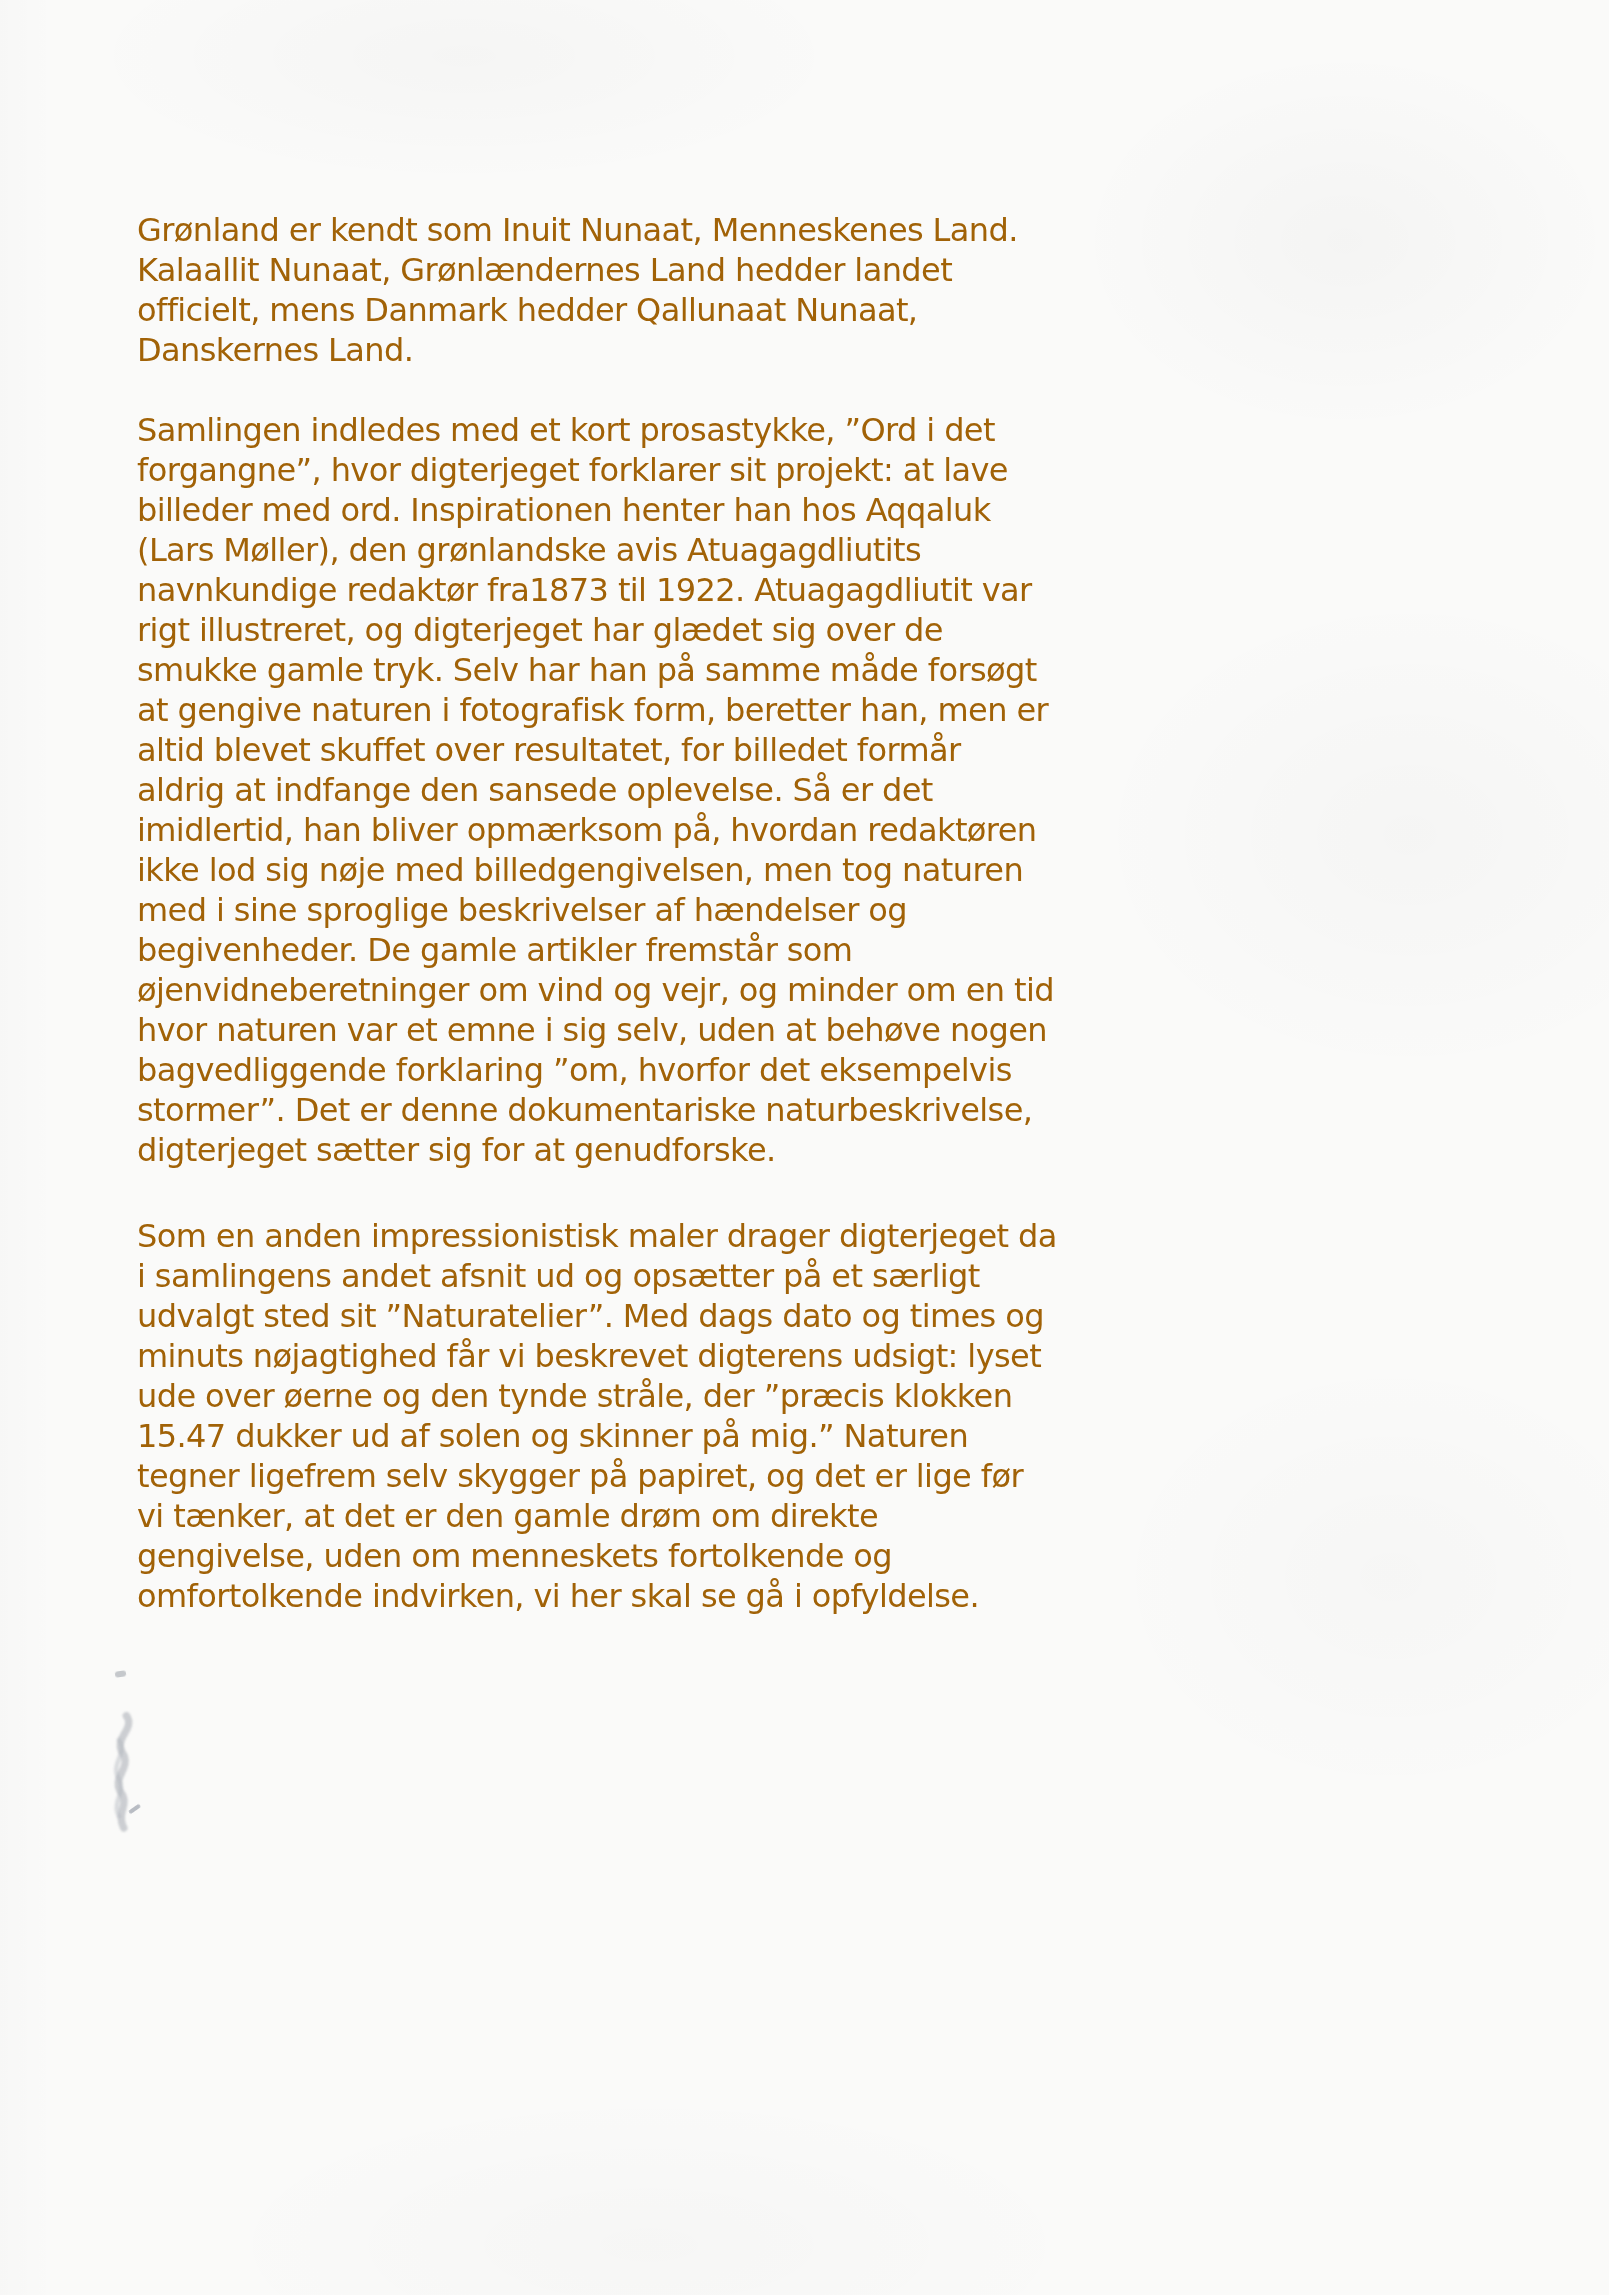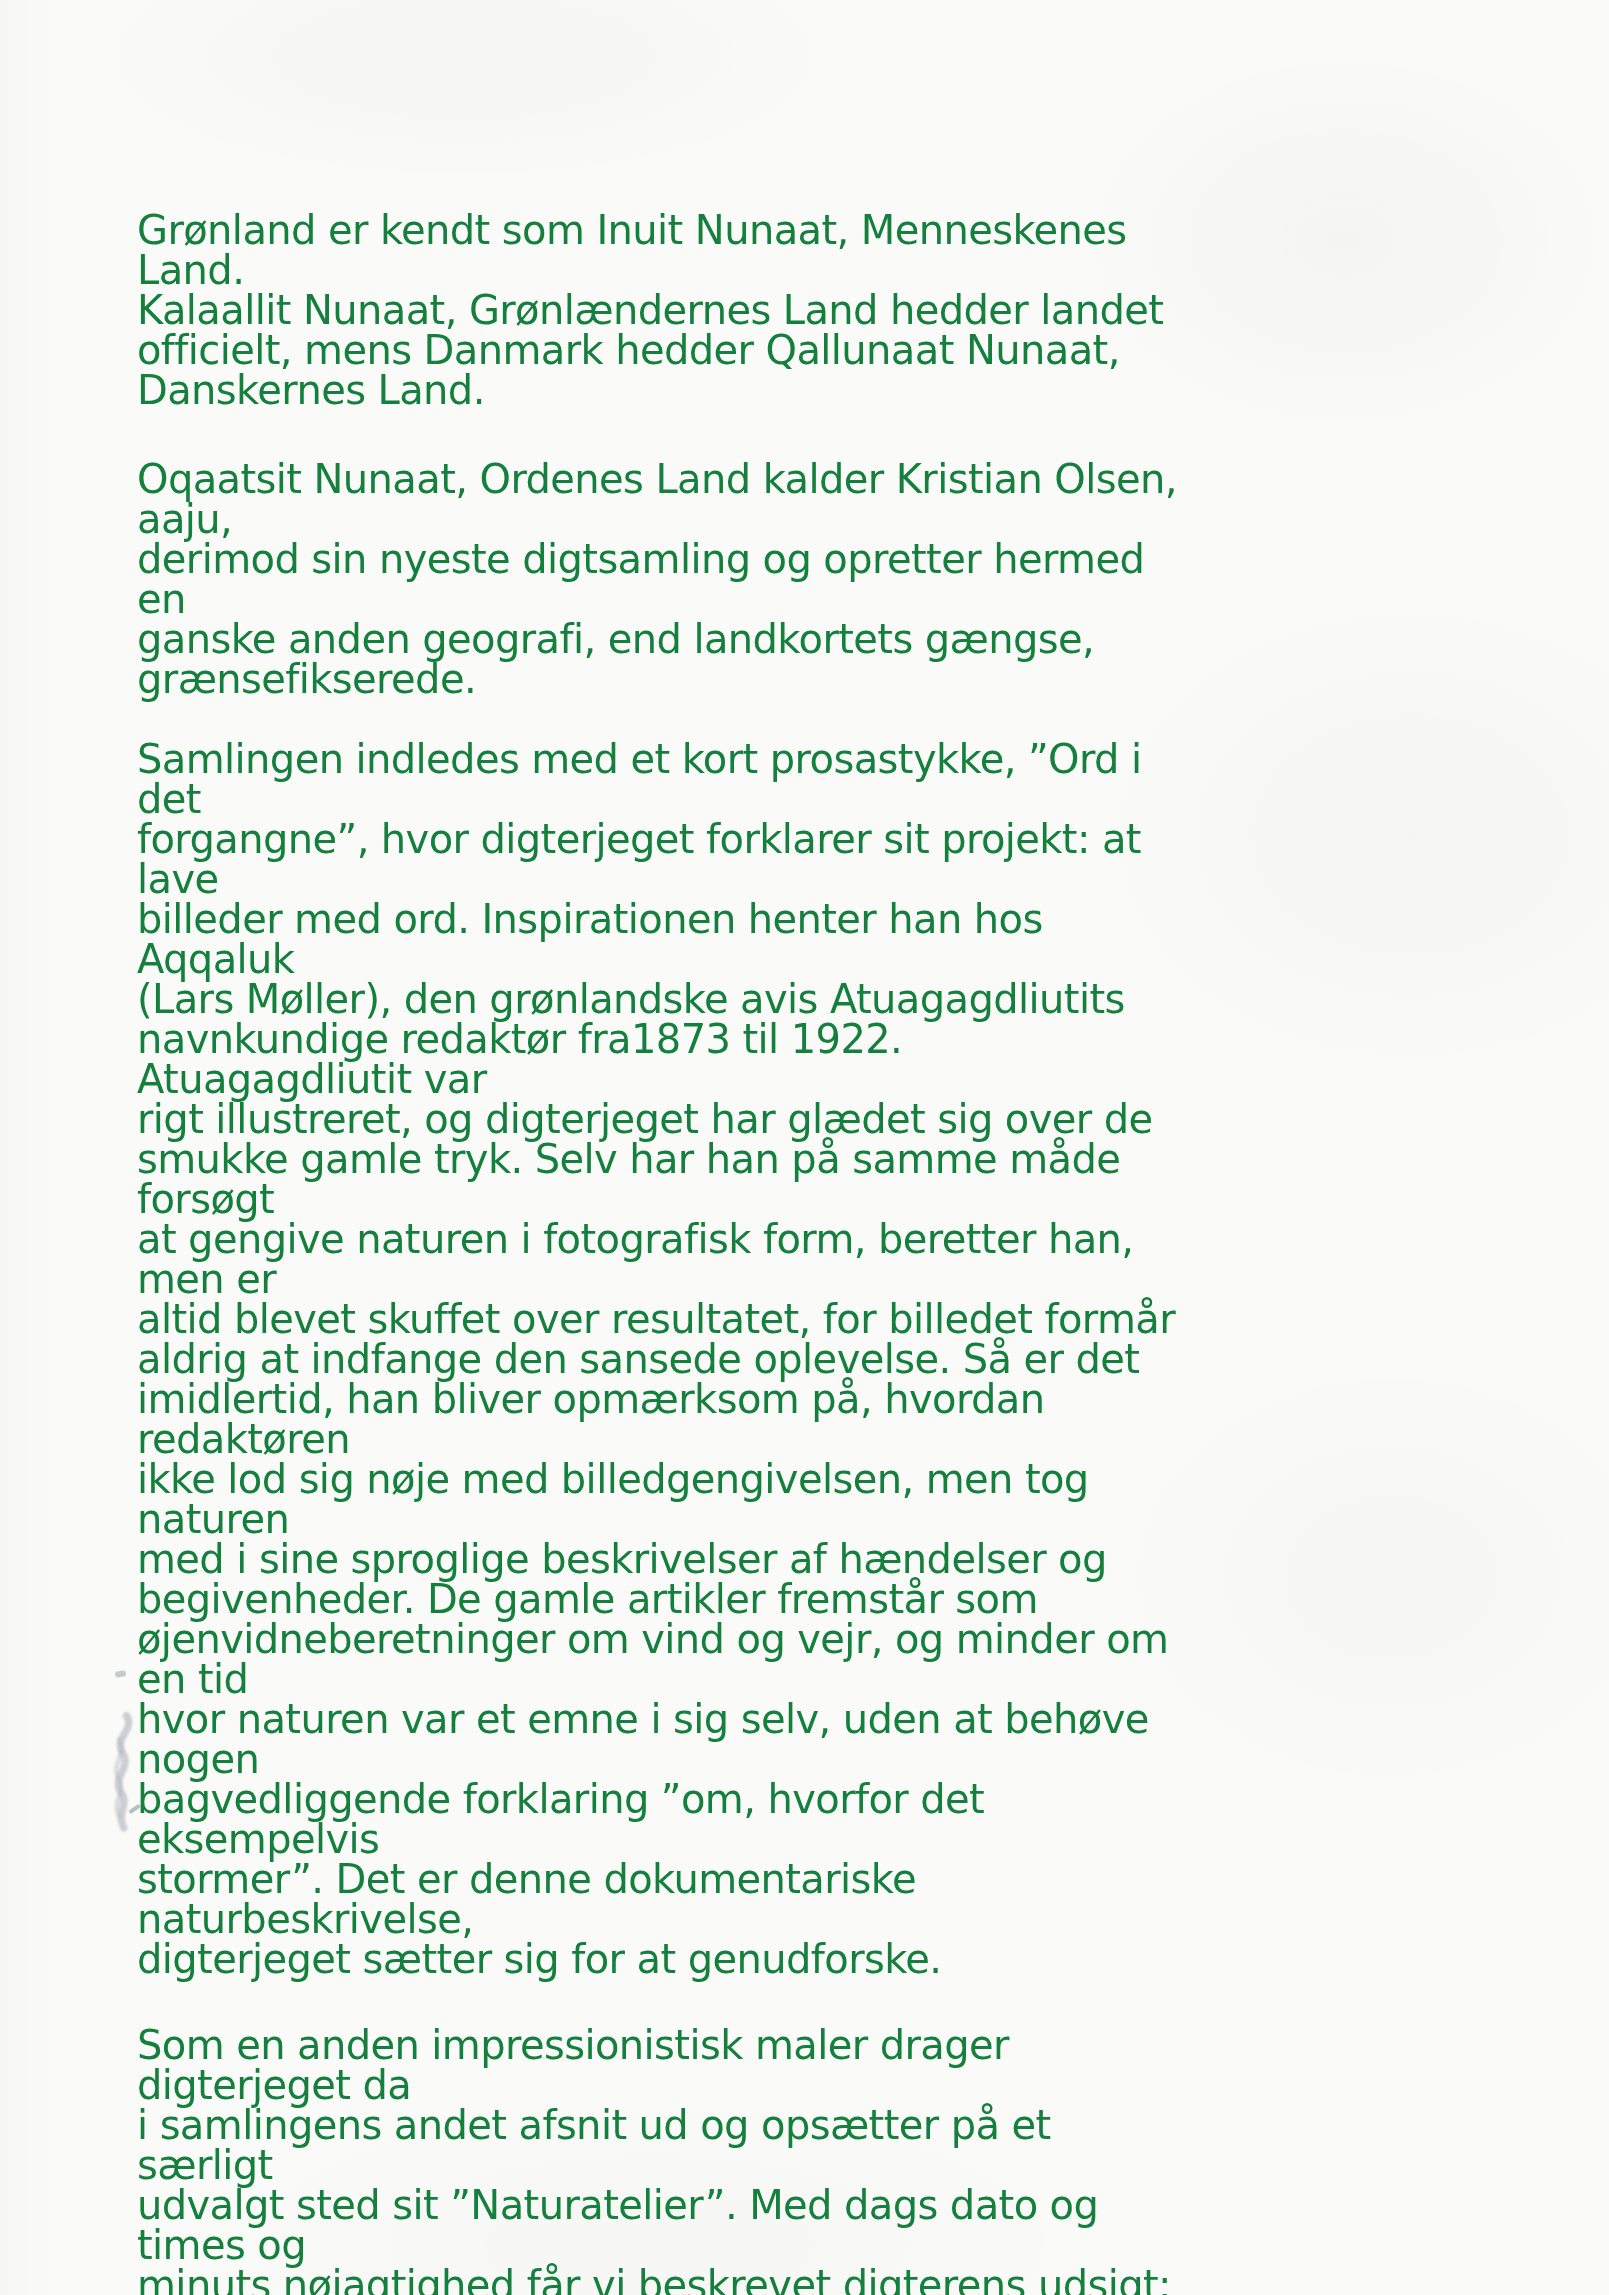--- a/index.html
+++ b/index.html
@@ -37,25 +37,25 @@
   .title {
     font-weight: bold;
     font-size: 42px;
     line-height: 53px;
     letter-spacing: -1.4px;
     color: #141414;
     white-space: pre-line;
   }
 
   .para {
-    font-size: 40px;
+    font-size: 32px;
     line-height: 40px;
     letter-spacing: -0.6px;
     white-space: pre-line;
-    color: #15803d;
+    color: #a16207;
   }
 
   .para.p1 { margin-top: 5.6px; }
   .para.p2 { margin-top: 49px; }
   .para.p3 { margin-top: 40px; }
   .para.p4 { margin-top: 46px; }
 
   
   .scan-dot {
     position: absolute;
@@ -96,24 +96,20 @@
 
 <div class="paper-texture"></div>
 
 <div class="page-content">
 
   <div class="para p1">Grønland er kendt som Inuit Nunaat, Menneskenes Land.
 Kalaallit Nunaat, Grønlændernes Land hedder landet
 officielt, mens Danmark hedder Qallunaat Nunaat,
 Danskernes Land.</div>
 
-  <div class="para p2">Oqaatsit Nunaat, Ordenes Land kalder Kristian Olsen, aaju,
-derimod sin nyeste digtsamling og opretter hermed en
-ganske anden geografi, end landkortets gængse,
-grænsefikserede.</div>
 
   <div class="para p3">Samlingen indledes med et kort prosastykke, ”Ord i det
 forgangne”, hvor digterjeget forklarer sit projekt: at lave
 billeder med ord. Inspirationen henter han hos Aqqaluk
 (Lars Møller), den grønlandske avis Atuagagdliutits
 navnkundige redaktør fra1873 til 1922. Atuagagdliutit var
 rigt illustreret, og digterjeget har glædet sig over de
 smukke gamle tryk. Selv har han på samme måde forsøgt
 at gengive naturen i fotografisk form, beretter han, men er
 altid blevet skuffet over resultatet, for billedet formår

